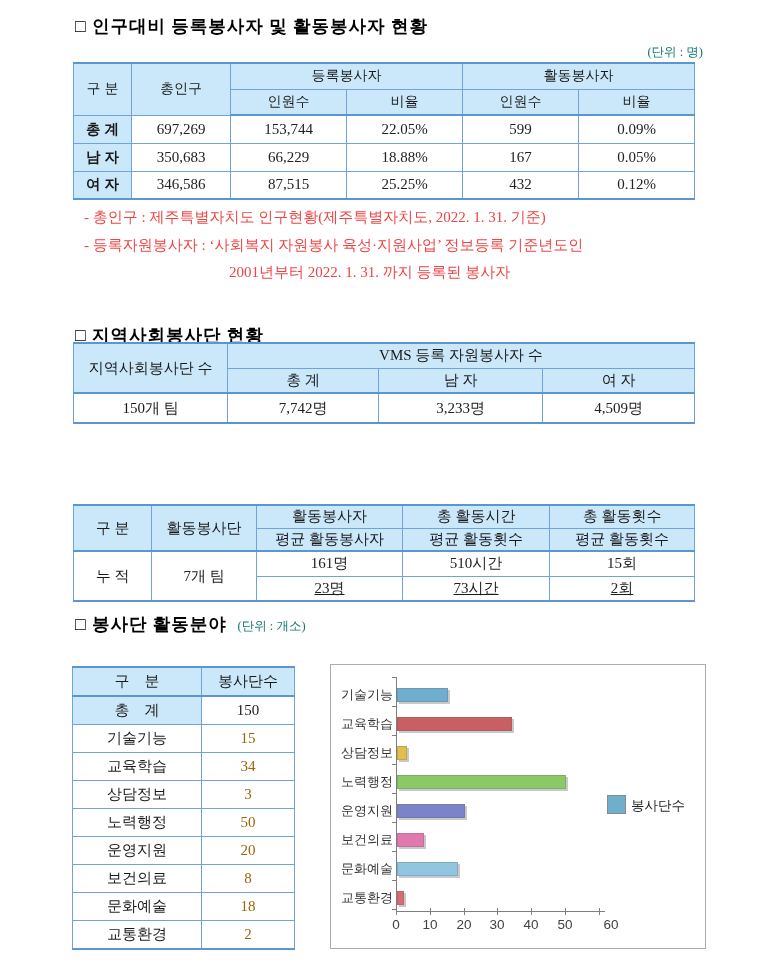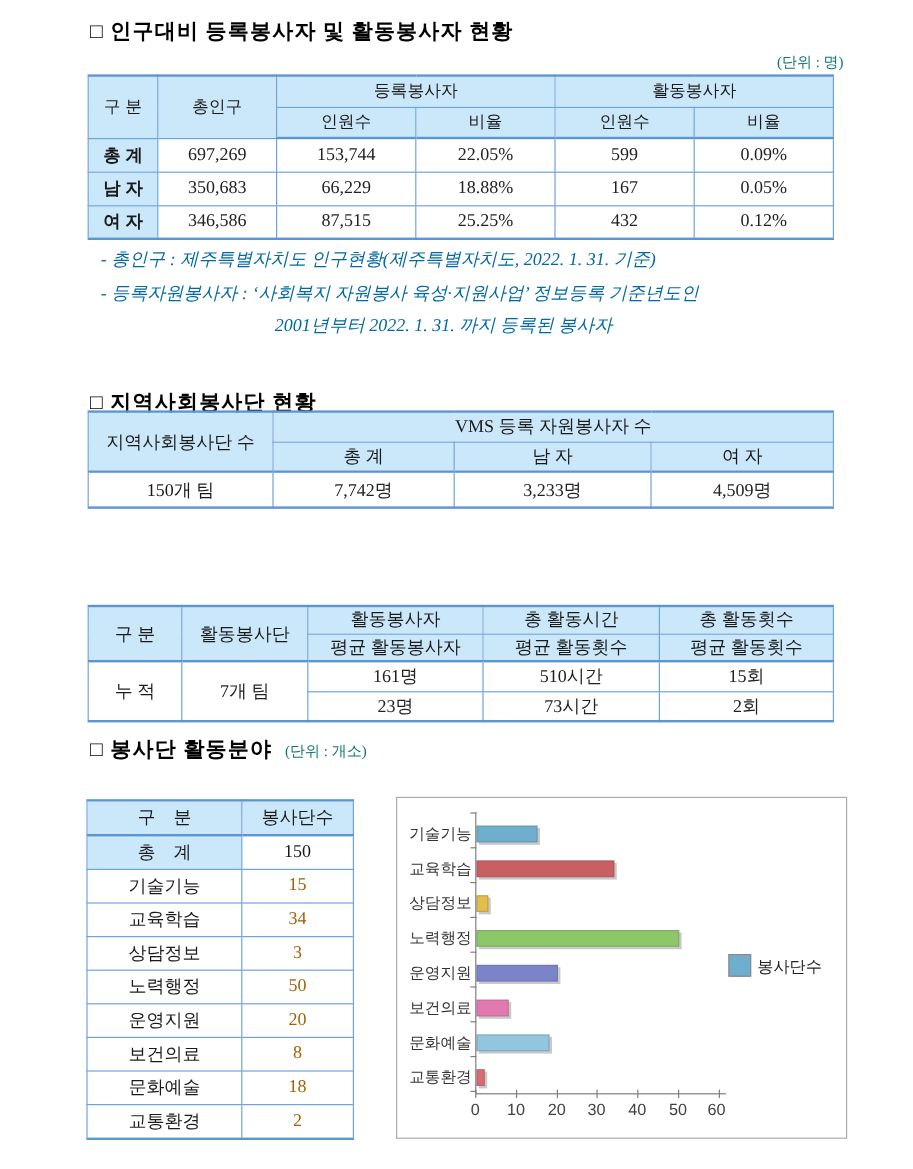--- a/index.html
+++ b/index.html
@@ -33,21 +33,21 @@
   .hd-sep{border-bottom:2.5px solid #5B96D2 !important;margin-top:29px;}
   .bold{font-weight:bold;}
   .num{color:#222;}
 
   
   .t1 .hd{font-family:"Liberation Sans","DejaVu Sans",sans-serif;font-size:14px;}
   .t1 .rowhd{background:#CBE8FA;font-weight:bold;font-family:"Liberation Sans","DejaVu Sans",sans-serif;font-size:14.5px;}
 
   .notes{
     position:absolute;left:84px;top:204px;width:620px;
-    font-size:15px;line-height:27.5px;color:#0369a1;font-style:italic;
+    font-size:15px;line-height:27.5px;color:#ef4444;
   }
   .notes .indent{padding-left:145px;}
 
   
   .t4{position:absolute;left:72px;top:666px;width:222px;}
   .t4 td{height:27px;}
   .t4 .pre{white-space:pre;}
   .t4 .val{color:#a16207;}
 
   
@@ -201,21 +201,21 @@
       <td class="hd hd-sep">평균 활동횟수</td>
       <td class="hd hd-sep">평균 활동횟수</td>
     </tr>
     <tr style="height:25px;">
       <td class="bold" rowspan="2">누 적</td>
       <td class="num" rowspan="2">7개 팀</td>
       <td class="num">161명</td>
       <td class="num">510시간</td>
       <td class="num">15회</td>
     </tr>
-    <tr style="height:25px;">
+    <tr style="height:25px;text-decoration:underline;">
       <td class="num">23명</td>
       <td class="num">73시간</td>
       <td class="num">2회</td>
     </tr>
   </tbody>
     </table>
 
   <div class="sec-title" style="top:612px;"><span>□ 봉사단 활동분야</span>  <span class="unit-label">(단위 : 개소)</span></div>
 
   <table class="blue-table t4">
@@ -323,16 +323,16 @@
       <div class="x-tick-label" style="left: 86px; text-align: center;">10</div>
       <div class="x-tick" style="left: 133px;"></div>
       <div class="x-tick-label" style="left: 120px;">20</div>
       <div class="x-tick" style="left: 166px;"></div>
       <div class="x-tick-label" style="left: 153px;">30</div>
       <div class="x-tick" style="left: 200px;"></div>
       <div class="x-tick-label" style="left: 187px;">40</div>
       <div class="x-tick" style="left: 234px;"></div>
       <div class="x-tick-label" style="left: 221px;">50</div>
       <div class="x-tick" style="left: 268px;"></div>
-      <div class="x-tick-label" style="left: 253px;">60</div>
+      <div class="x-tick-label" style="left: 267px;">60</div>
     </div>
 
 </div>
 
 </body></html>

